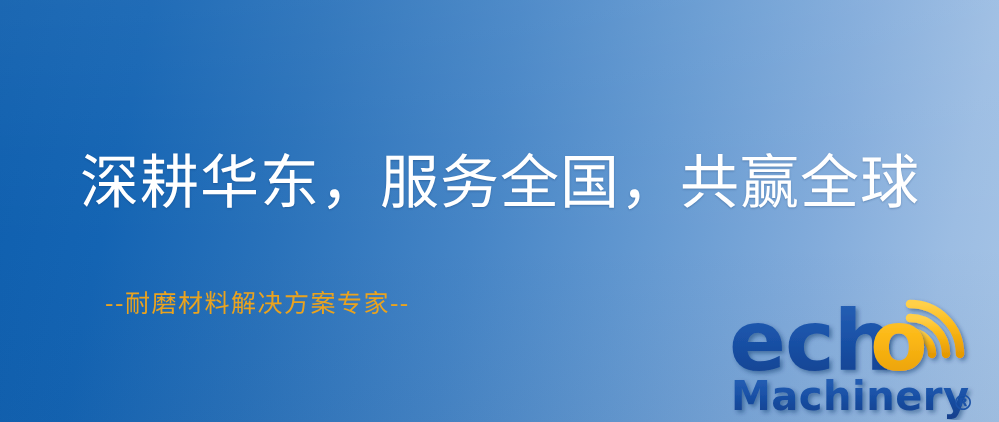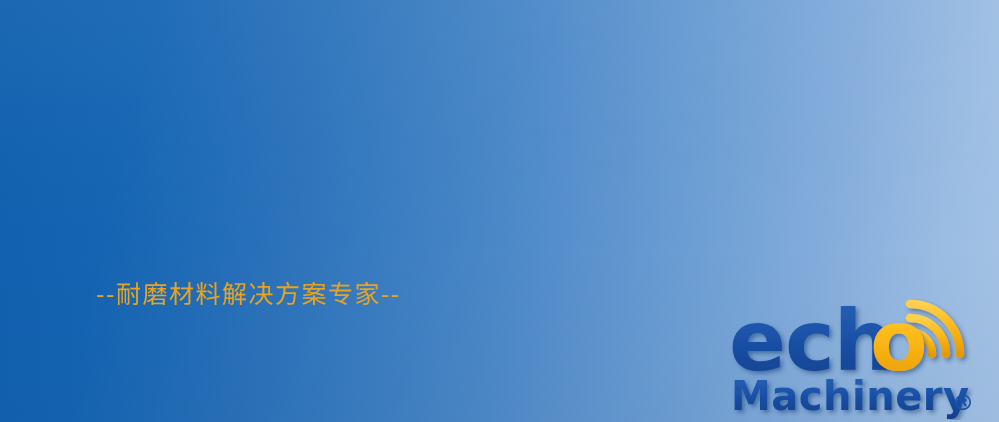--- a/index.html
+++ b/index.html
@@ -56,21 +56,21 @@
     white-space: nowrap;
     text-shadow: 0 1px 2px rgba(10,45,95,0.30);
     z-index: 3;
   }
 
   
   .subtitle {
     position: absolute;
     left: 88px;
     top: 266px;
-    margin: 8px;
+    margin: 17px;
     color: #eaa31e;
     font-family: "DejaVu Serif", "Liberation Serif", serif;
     font-size: 25px;
     font-weight: 400;
     letter-spacing: 1.5px;
     white-space: nowrap;
     z-index: 3;
   }
 
   
@@ -82,20 +82,21 @@
     height: 132px;
     z-index: 4;
   }
   .logo svg { display: block; width: 100%; height: 100%; }
 </style>
 </head>
 <body>
 
 <div class="banner">
 
+  <h1 class="headline">深耕华东，服务全国，共赢全球</h1>
 
   <p class="subtitle">--耐磨材料解决方案专家--</p>
 
   <div class="logo">
     <svg viewBox="0 0 258 132" xmlns="http://www.w3.org/2000/svg" aria-label="echo Machinery">
       <defs>
         <linearGradient id="blueFace" x1="0" y1="0" x2="0" y2="1">
           <stop offset="0%" stop-color="#2a63b8"></stop>
           <stop offset="45%" stop-color="#1a52a8"></stop>
           <stop offset="100%" stop-color="#123f8c"></stop>

